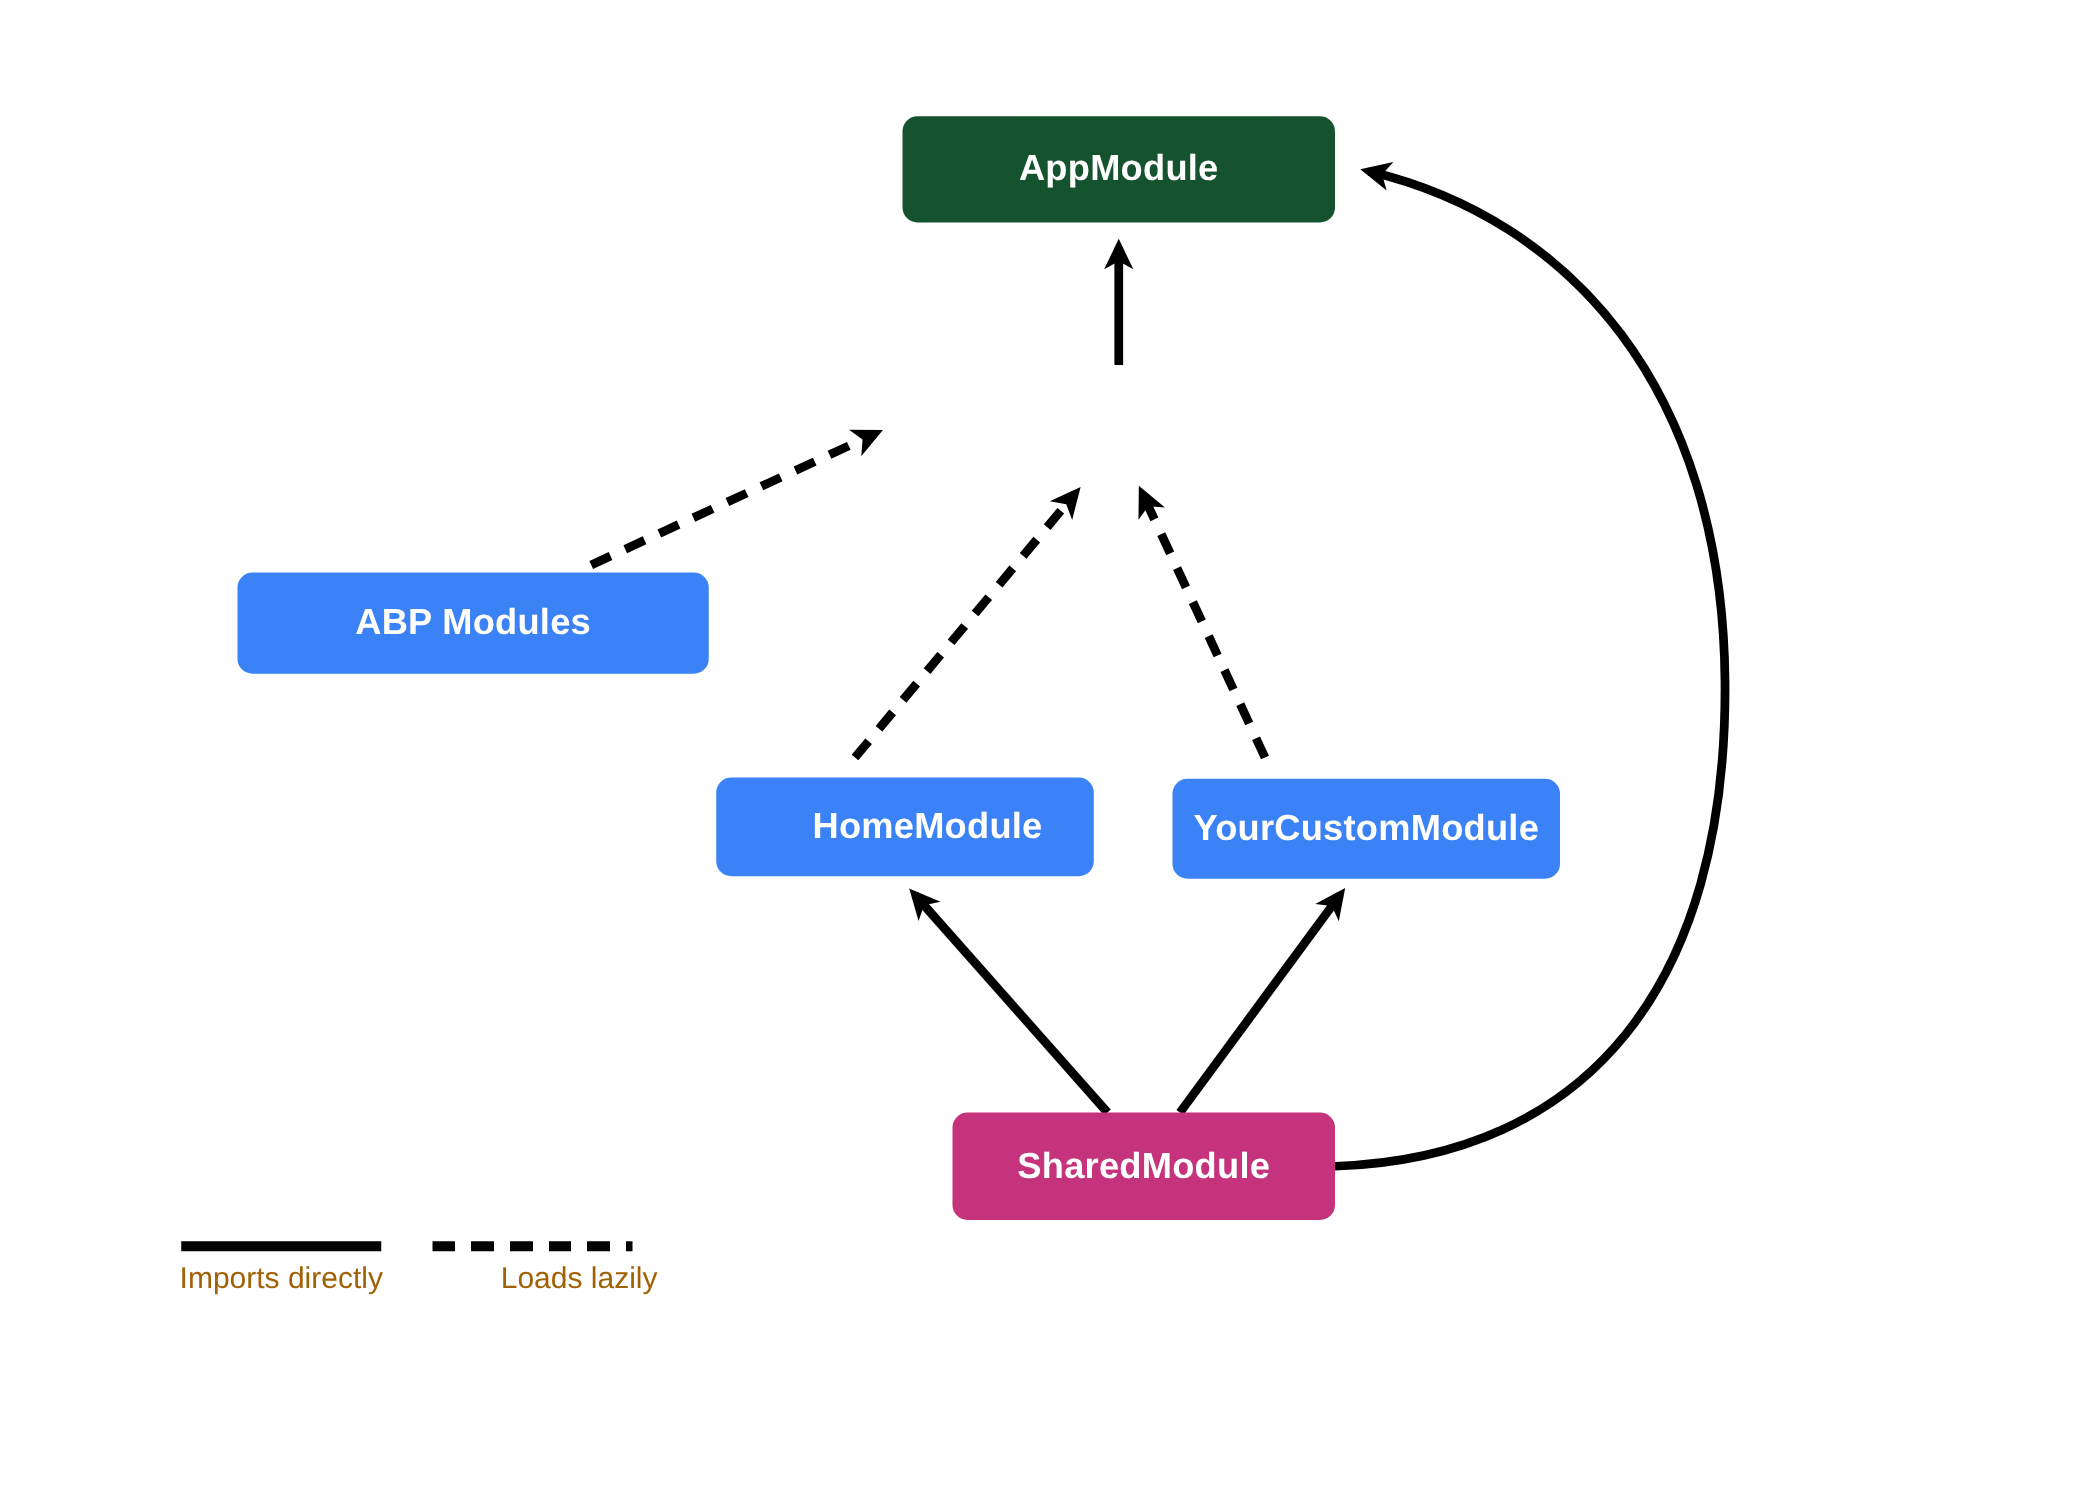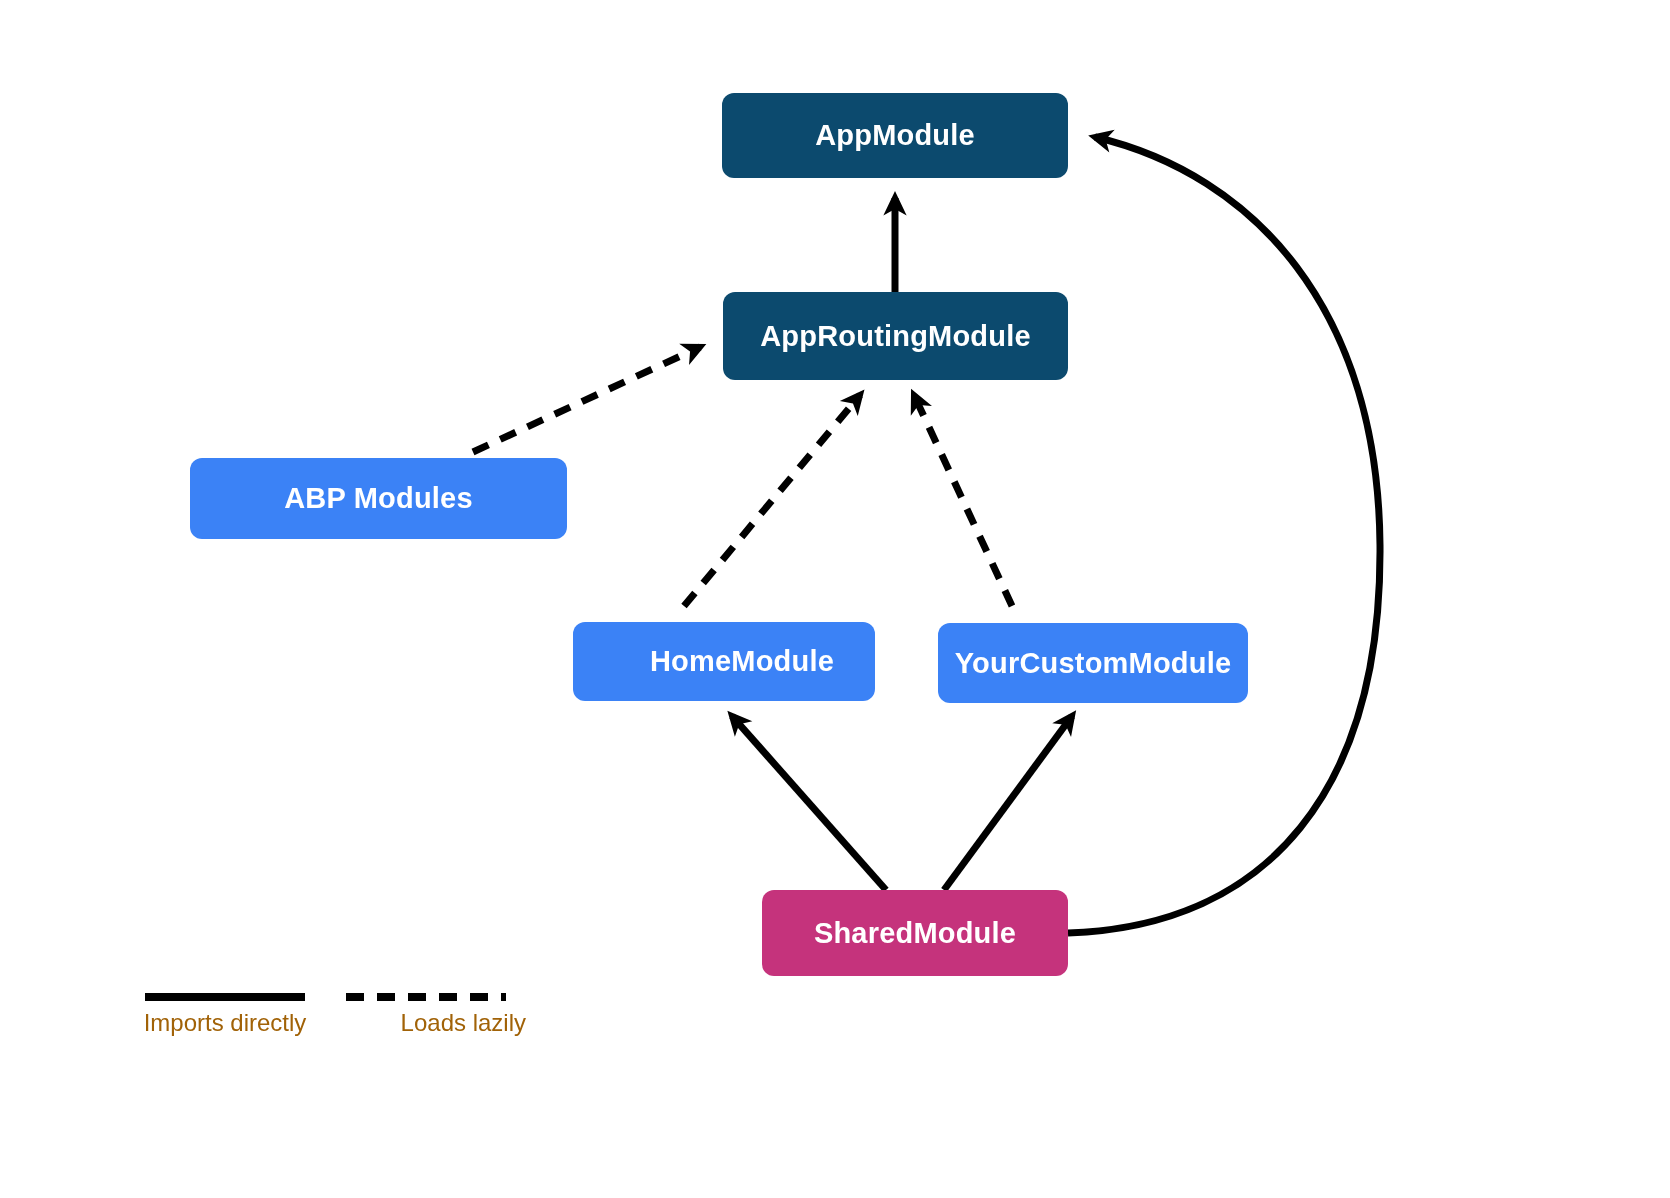--- a/index.html
+++ b/index.html
@@ -28,21 +28,21 @@
     border-radius: 12px;
     display: flex;
     align-items: center;
     justify-content: center;
     color: #ffffff;
     font-weight: bold;
     font-size: 29px;
     letter-spacing: 0.2px;
     box-sizing: border-box;
   }
-  .node-red    { background: #0c4a6e; }
+  .node-red    { background: #14532d; }
   .node-blue   { background: #3b82f6; }
   .node-pink   { background: #C5337C; text-align: right; }
 
   .node-app-module          { left: 722px; top: 93px;  width: 346px; height: 85px; }
   .node-app-routing-module  { left: 723px; top: 292px; width: 345px; height: 88px; }
   .node-abp-modules         { left: 190px; top: 458px; width: 377px; height: 81px; }
   .node-home-module         { left: 573px; top: 622px; width: 302px; height: 79px; padding-left: 36px; }
   .node-your-custom-module  { left: 938px; top: 623px; width: 310px; height: 80px; }
   .node-shared-module       { left: 762px; top: 890px; width: 306px; height: 86px; }
 
@@ -107,23 +107,20 @@
 
     <path class="edge" d="M 944 890 L 1072 716" marker-end="url(#arrowhead)"></path>
 
     <path class="edge" d="M 1068 933 C 1270 926 1382 788 1380 545 C 1378 310 1255 175 1095 137" marker-end="url(#arrowhead)"></path>
   </svg>
 
   <div class="node node-red node-app-module">
     <span>AppModule</span>
   </div>
 
-  <div class="node node-red node-app-routing-module">
-    <span>AppRoutingModule</span>
-  </div>
 
   <div class="node node-blue node-abp-modules">
     <span>ABP Modules</span>
   </div>
 
   <div class="node node-blue node-home-module">
     <span>HomeModule</span>
   </div>
 
   <div class="node node-blue node-your-custom-module">

